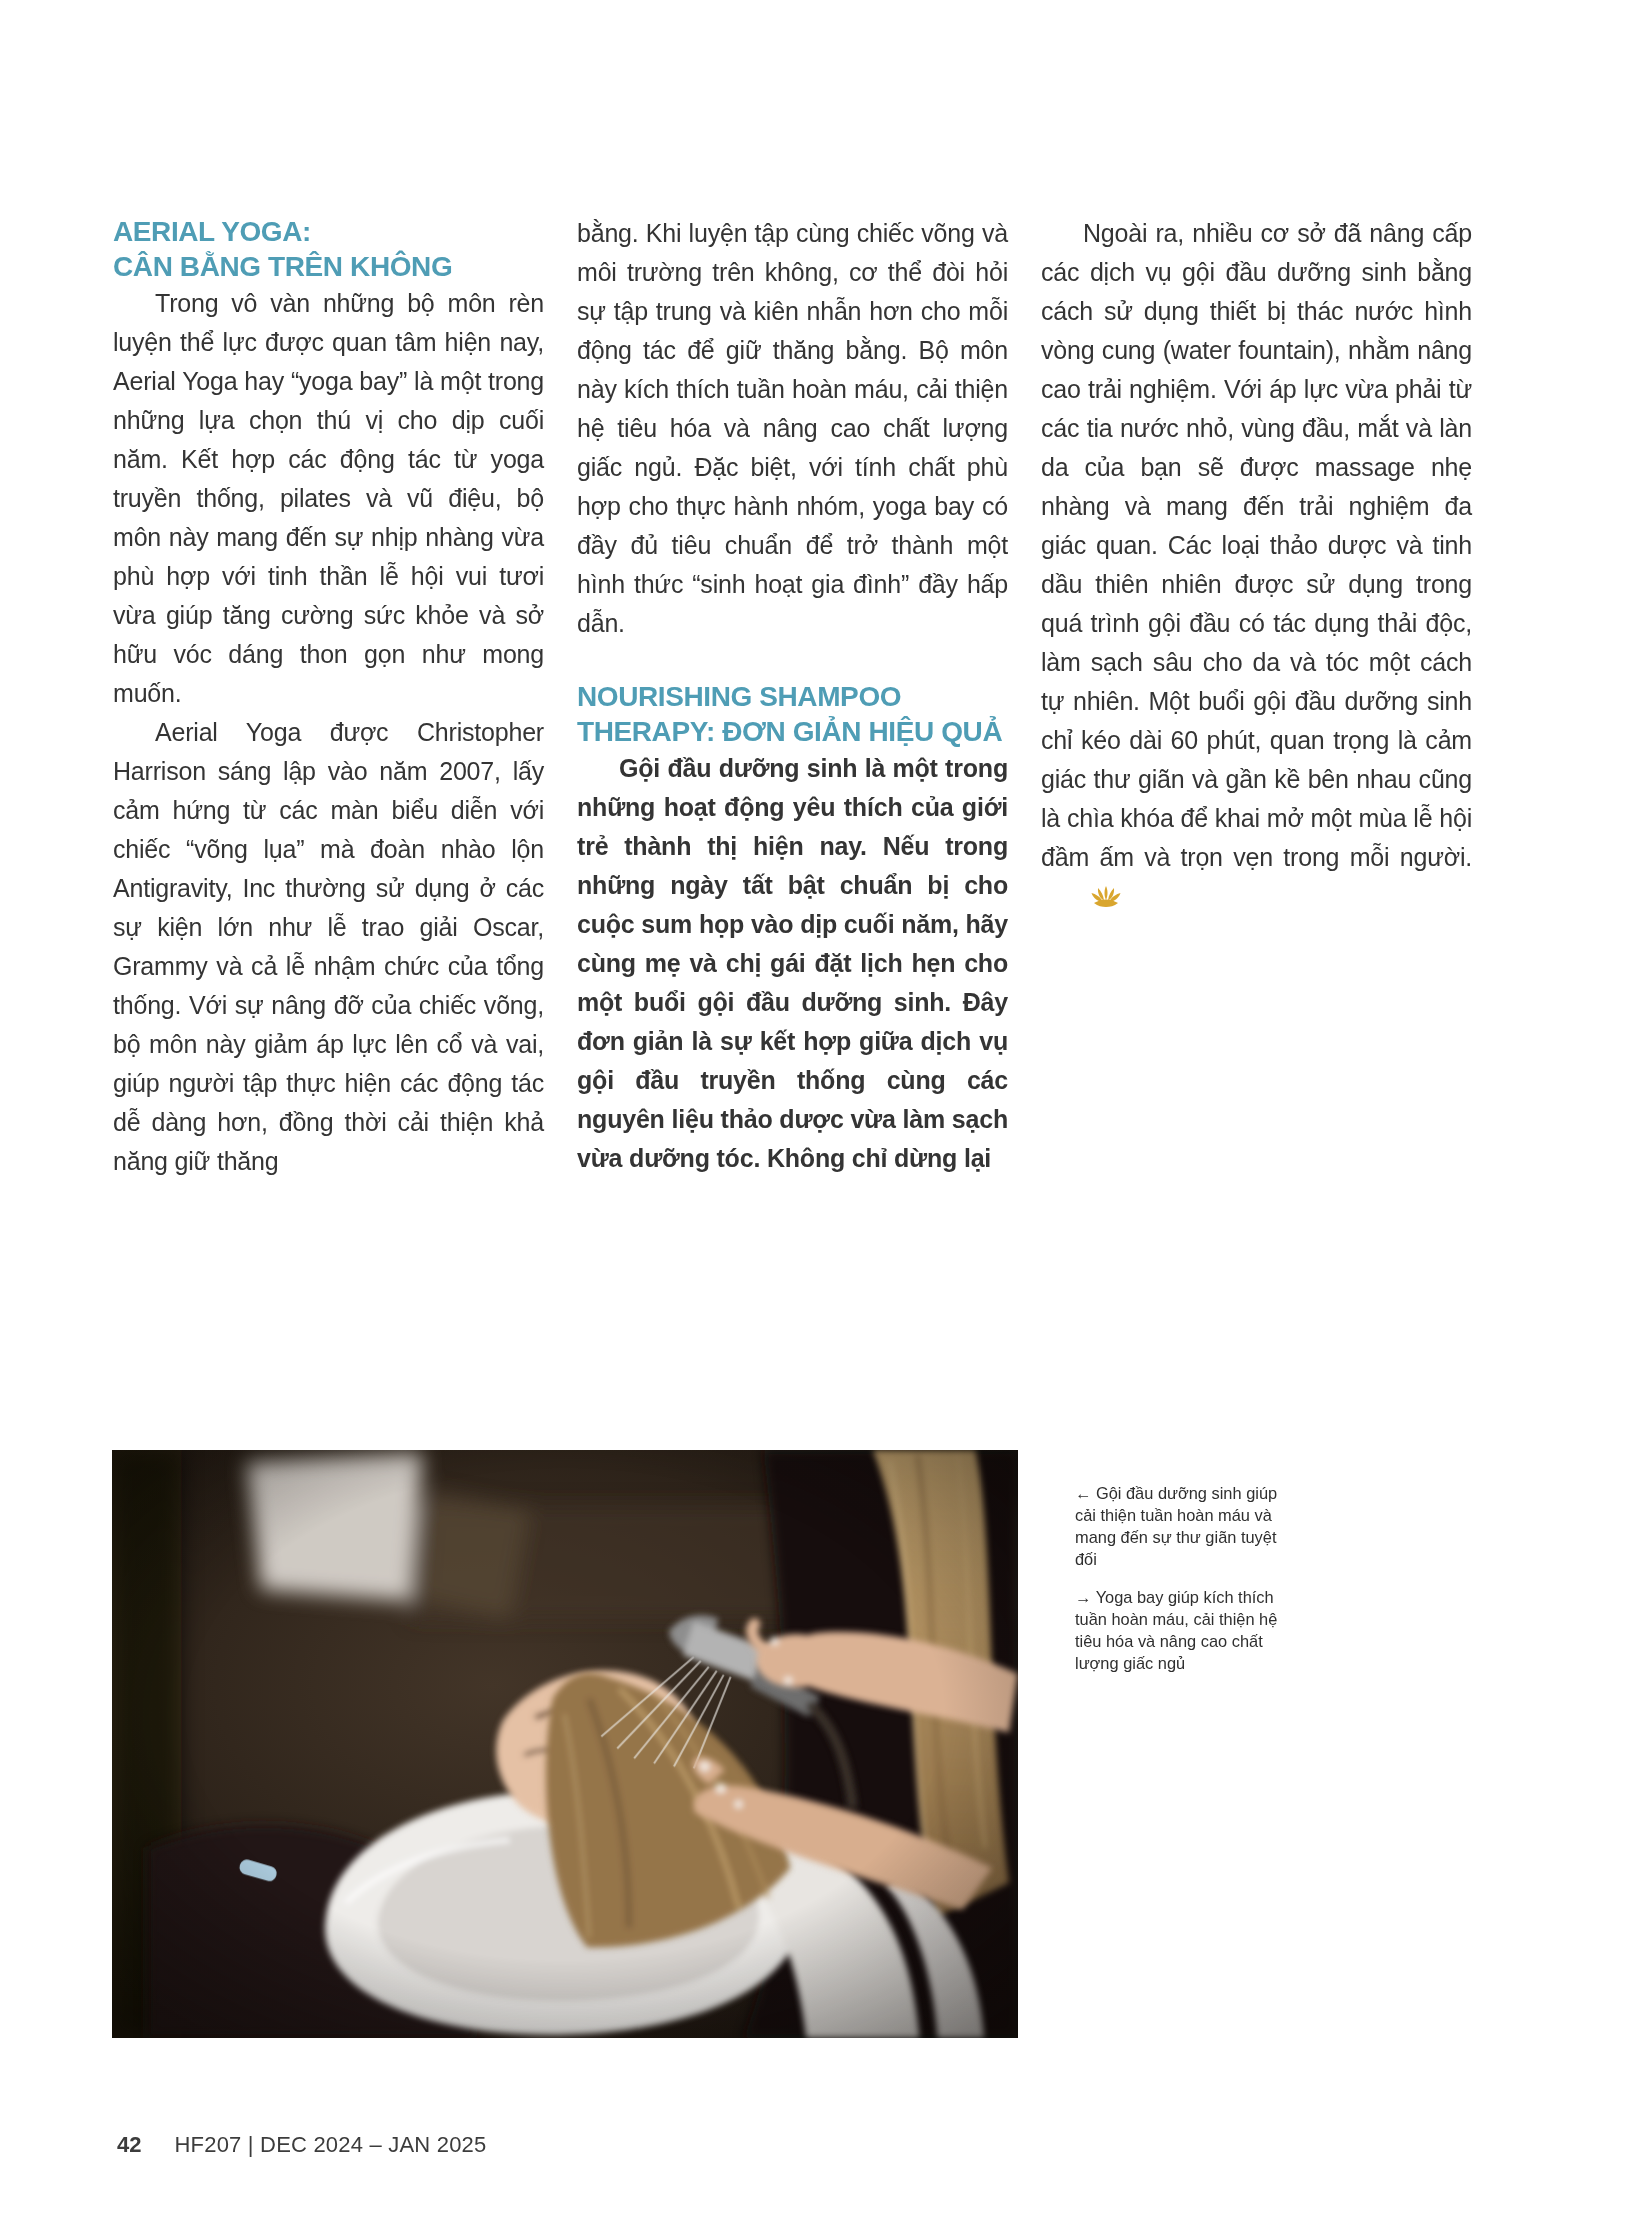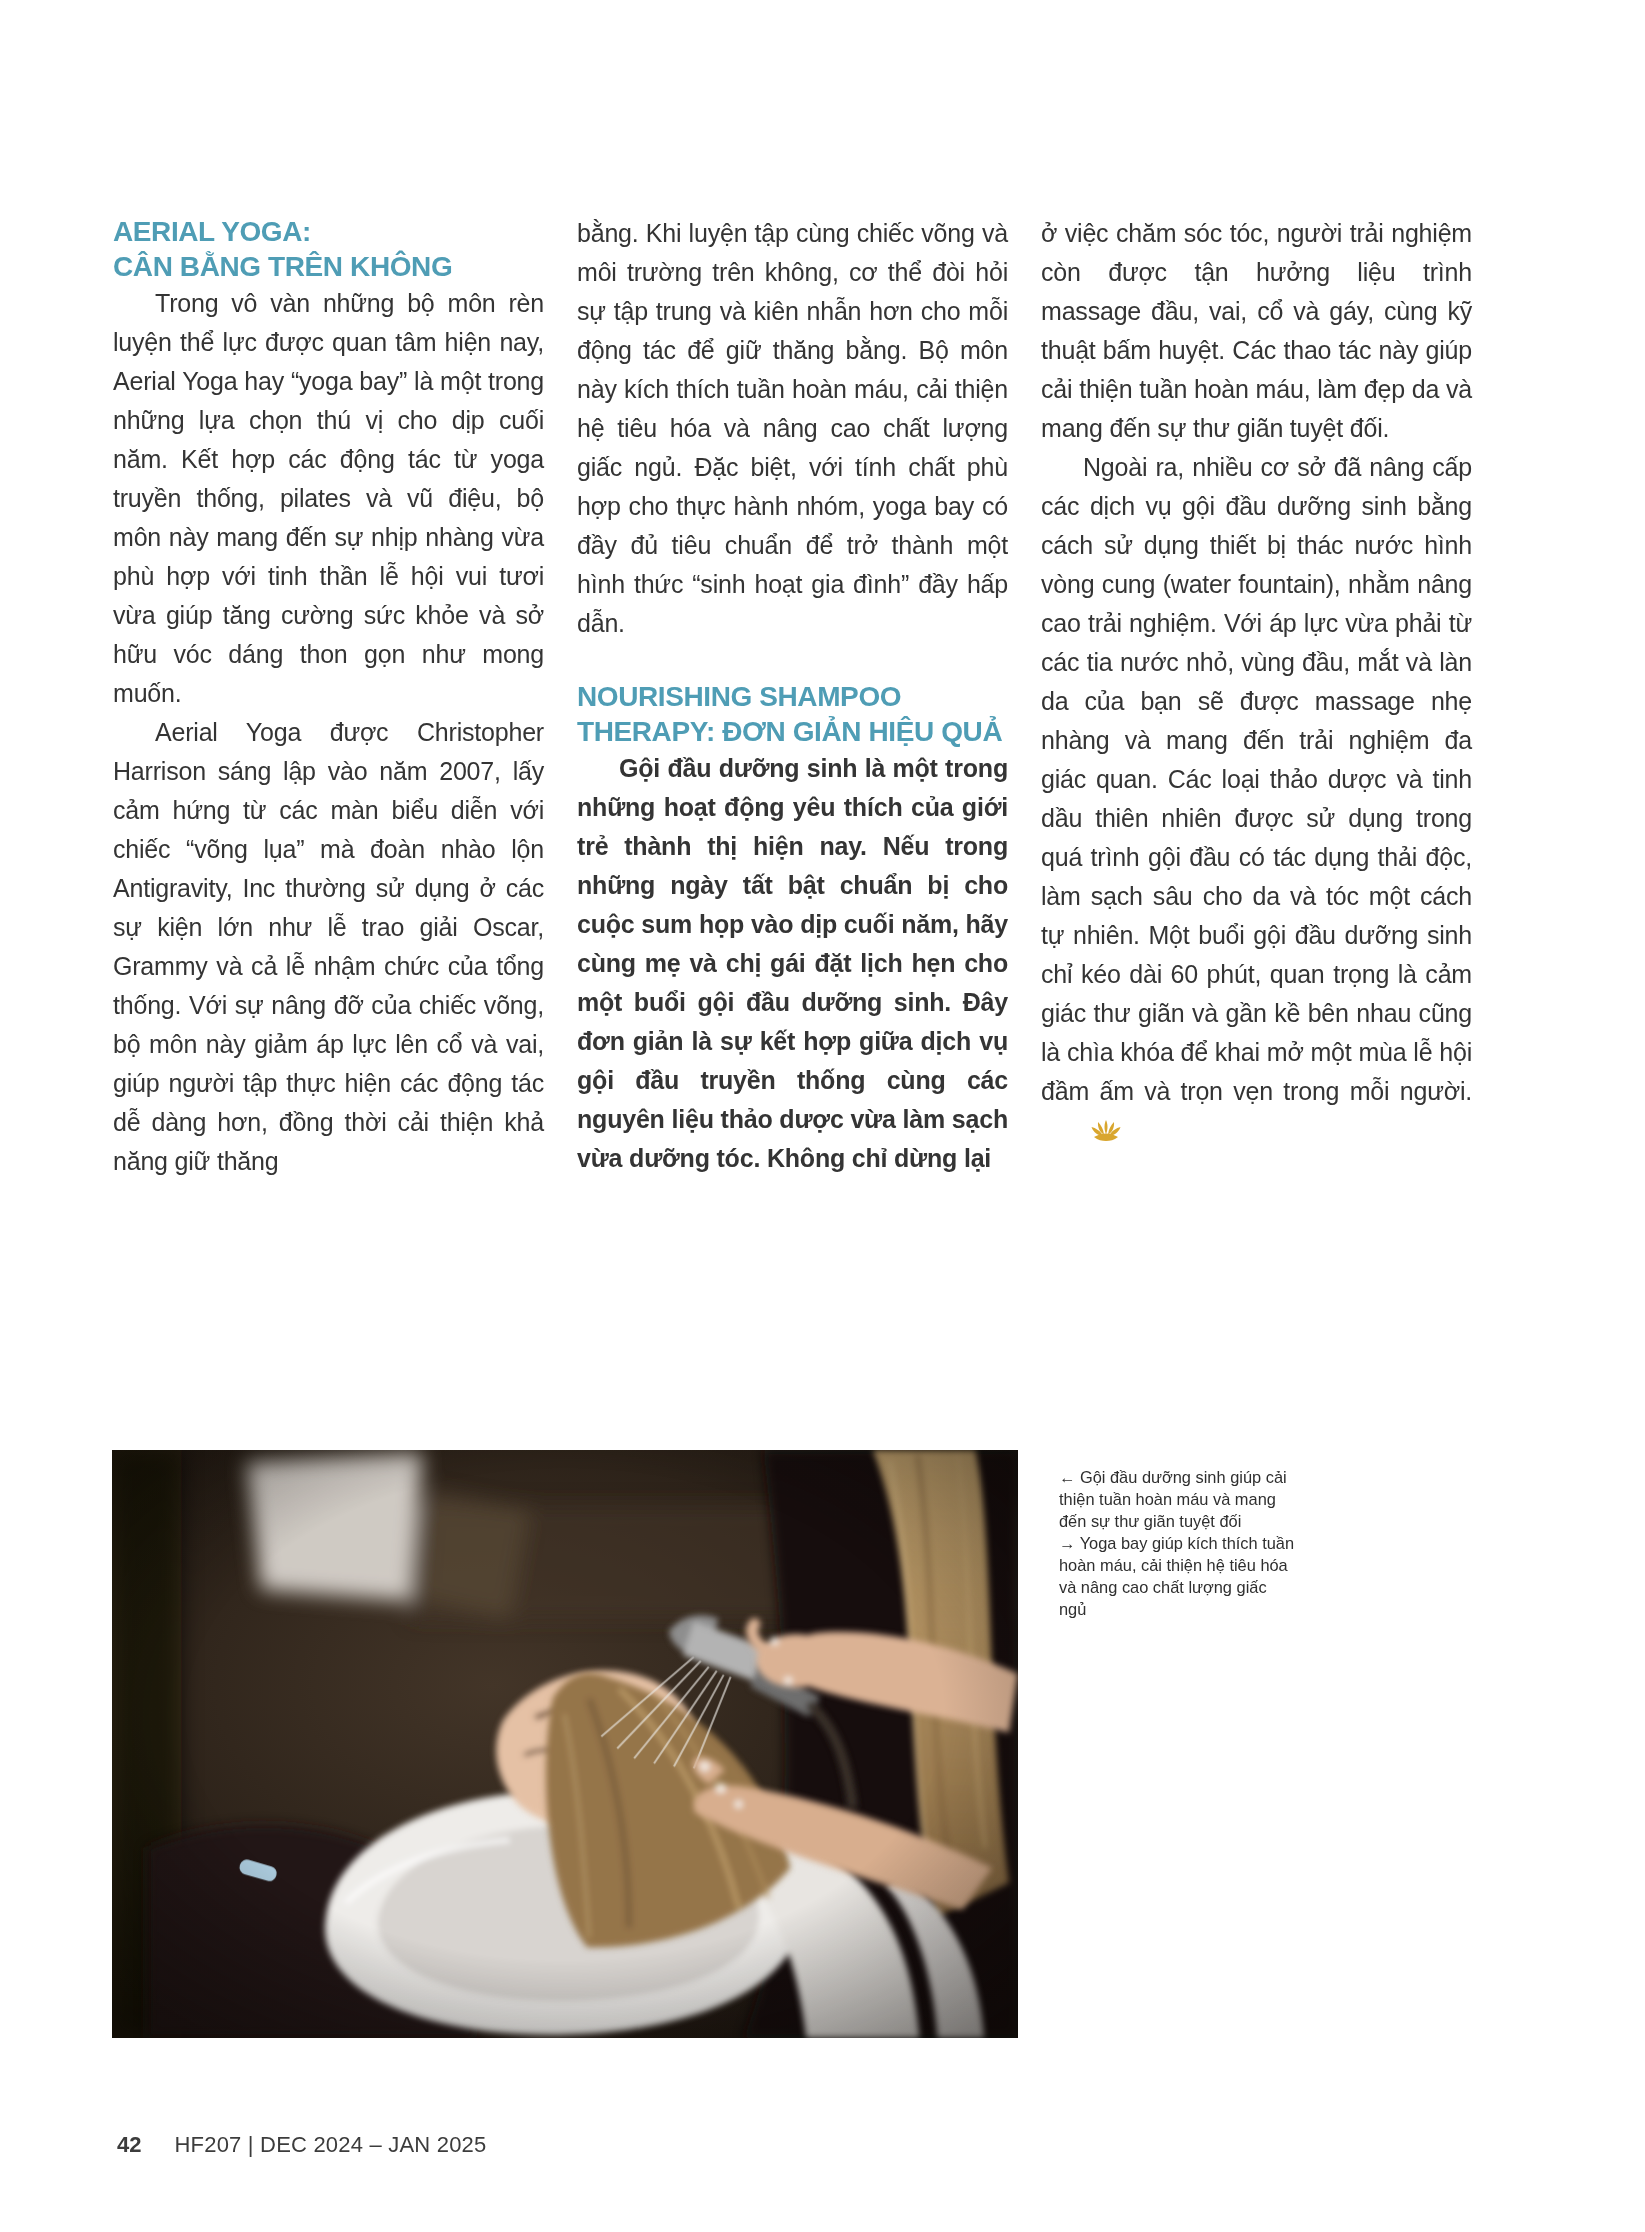--- a/index.html
+++ b/index.html
@@ -26,21 +26,21 @@
   .mt8{margin-top:8px;font-weight:bold;}
   .lotus{display:inline-block;margin-left:8px;vertical-align:-2px;}
   .photo{
     position:absolute;left:112px;top:1450px;width:906px;height:588px;overflow:hidden;
   }
   .photo svg{display:block;width:906px;height:588px;}
   .caption{
     position:absolute;left:1059px;top:1466px;width:237px;color:#2f2f2f;
     font-size:16.4px;line-height:22px;text-align:left;letter-spacing:0;
   }
-  .caption p{margin:0;}
+  .caption p{margin:16px;}
   .footer{
     position:absolute;left:117px;top:2132px;color:#3c3c3c;font-size:22px;line-height:26px;
     display:flex;align-items:baseline;
   }
   .footer .pagenum{font-weight:700;}
   .footer .issue{margin-left:33px;letter-spacing:0.2px;}
 </style>
 </head>
 <body>
 
@@ -58,21 +58,20 @@
   <div class="col col-2">
     <p>bằng. Khi luyện tập cùng chiếc võng và môi trường trên không, cơ thể đòi hỏi sự tập trung và kiên nhẫn hơn cho mỗi động tác để giữ thăng bằng. Bộ môn này kích thích tuần hoàn máu, cải thiện hệ tiêu hóa và nâng cao chất lượng giấc ngủ. Đặc biệt, với tính chất phù hợp cho thực hành nhóm, yoga bay có đầy đủ tiêu chuẩn để trở thành một hình thức “sinh hoạt gia đình” đầy hấp dẫn.</p>
     <h2 class="colhead mt36">
       <span>NOURISHING SHAMPOO</span>
       <span>THERAPY: ĐƠN GIẢN HIỆU QUẢ</span>
     </h2>
     <p class="indent mt8">Gội đầu dưỡng sinh là một trong những hoạt động yêu thích của giới trẻ thành thị hiện nay. Nếu trong những ngày tất bật chuẩn bị cho cuộc sum họp vào dịp cuối năm, hãy cùng mẹ và chị gái đặt lịch hẹn cho một buổi gội đầu dưỡng sinh. Đây đơn giản là sự kết hợp giữa dịch vụ gội đầu truyền thống cùng các nguyên liệu thảo dược vừa làm sạch vừa dưỡng tóc. Không chỉ dừng lại</p>
   </div>
 
   <div class="col col-3">
-    <p>ở việc chăm sóc tóc, người trải nghiệm còn được tận hưởng liệu trình massage đầu, vai, cổ và gáy, cùng kỹ thuật bấm huyệt. Các thao tác này giúp cải thiện tuần hoàn máu, làm đẹp da và mang đến sự thư giãn tuyệt đối.</p>
     <p class="indent"><span>Ngoài ra, nhiều cơ sở đã nâng cấp các dịch vụ gội đầu dưỡng sinh bằng cách sử dụng thiết bị thác nước hình vòng cung (water fountain), nhằm nâng cao trải nghiệm. Với áp lực vừa phải từ các tia nước nhỏ, vùng đầu, mắt và làn da của bạn sẽ được massage nhẹ nhàng và mang đến trải nghiệm đa giác quan. Các loại thảo dược và tinh dầu thiên nhiên được sử dụng trong quá trình gội đầu có tác dụng thải độc, làm sạch sâu cho da và tóc một cách tự nhiên. Một buổi gội đầu dưỡng sinh chỉ kéo dài 60 phút, quan trọng là cảm giác thư giãn và gần kề bên nhau cũng là chìa khóa để khai mở một mùa lễ hội đầm ấm và trọn vẹn trong mỗi người.</span><span class="lotus"><svg width="30" height="21" viewBox="0 0 30 21">
             <g fill="#d9a62e">
               <path d="M15 0 C16.8 4 17.2 9 15 14 C12.8 9 13.2 4 15 0 Z"></path>
               <path d="M7 2 C10 5 12.5 9.5 13 14.5 C9 12.5 6.5 8 7 2 Z"></path>
               <path d="M23 2 C20 5 17.5 9.5 17 14.5 C21 12.5 23.5 8 23 2 Z"></path>
               <path d="M0.5 7 C4.5 8 9.5 11 12 15.5 C7 15.8 2.5 12.5 0.5 7 Z"></path>
               <path d="M29.5 7 C25.5 8 20.5 11 18 15.5 C23 15.8 27.5 12.5 29.5 7 Z"></path>
               <path d="M3 17 C7 14.5 13 13.5 15 13.5 C17 13.5 23 14.5 27 17 C23 20 19 21 15 21 C11 21 7 20 3 17 Z"></path>
             </g>
           </svg></span></p>

